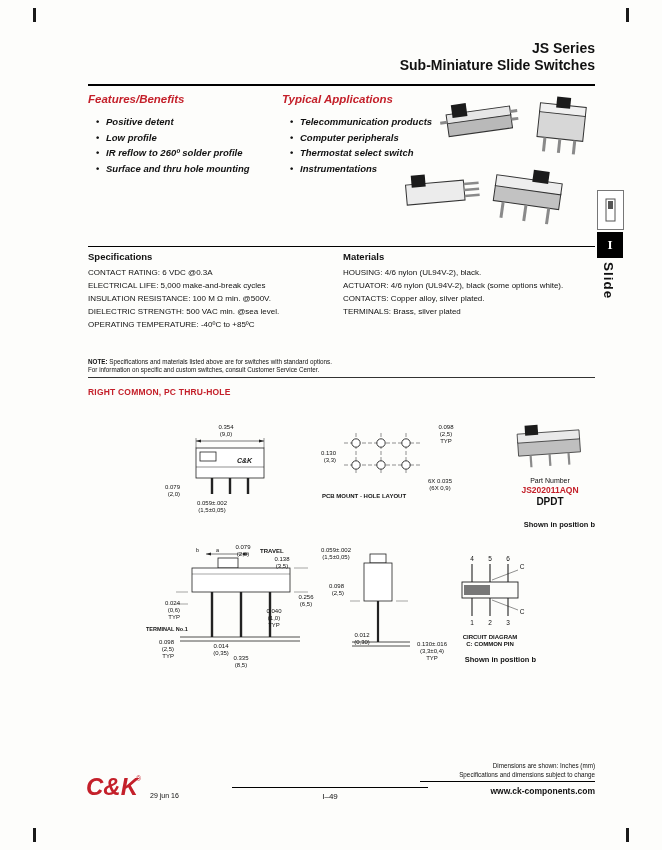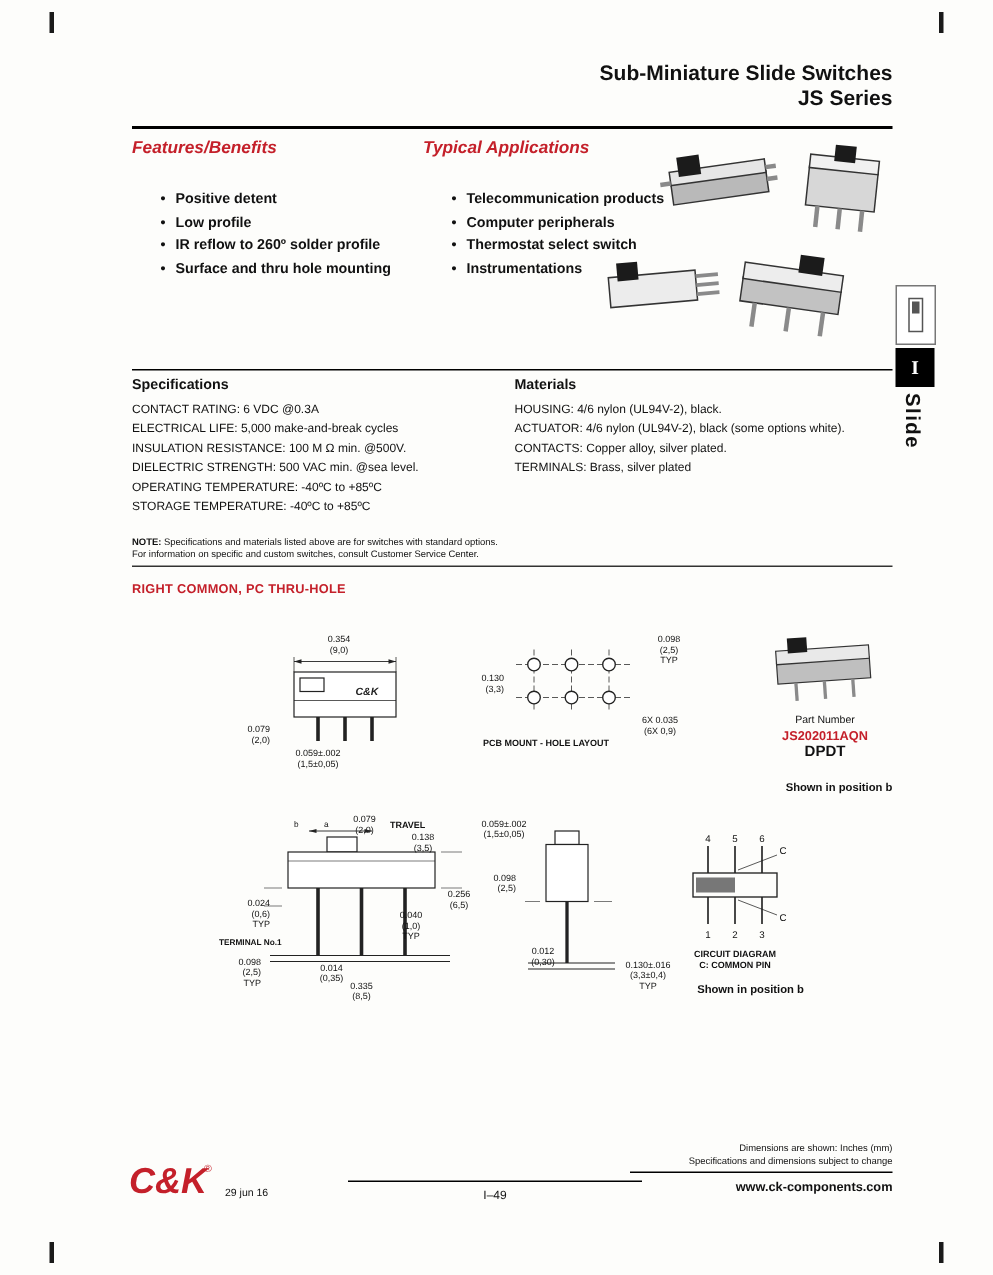--- a/index.html
+++ b/index.html
@@ -2,21 +2,21 @@
 <html><head>
 <meta charset="utf-8">
 <style>
   html,body{margin:0;padding:0;background:#ffffff;}
   .page{position:relative;width:662px;height:850px;background:#fdfdfb;font-family:"Liberation Sans",sans-serif;color:#111;overflow:hidden;}
   .abs{position:absolute;}
   .crop{position:absolute;width:3px;height:14px;background:#1a1a1a;}
   .title{position:absolute;right:67px;text-align:right;font-weight:bold;font-size:14px;line-height:17px;}
   .rule{position:absolute;background:#000;}
   .redhead{position:absolute;color:#c4202a;font-style:italic;font-weight:bold;font-size:11.5px;}
-  ul.blist{position:absolute;margin:16px;padding:0;list-style:none;font-size:9.5px;font-weight:bold;line-height:15.5px;}
+  ul.blist{position:absolute;margin:5px;padding:0;list-style:none;font-size:9.5px;font-weight:bold;font-style:italic;line-height:15.5px;}
   ul.blist li{position:relative;padding-left:11px;}
   ul.blist li::before{content:"•";position:absolute;left:1px;font-style:normal;}
   .h2{position:absolute;font-weight:bold;font-size:9.5px;}
   .speclist{position:absolute;font-size:8px;line-height:13px;white-space:nowrap;}
   .note{position:absolute;font-size:6.3px;line-height:8.2px;}
   .secRed{position:absolute;color:#c4202a;font-weight:bold;font-size:8.5px;letter-spacing:.2px;}
   .dim{position:absolute;font-size:6px;line-height:6.9px;text-align:center;white-space:nowrap;}
   .dim.r{text-align:right;}
   .tiny{position:absolute;font-size:5.5px;white-space:nowrap;}
   .lbl{position:absolute;font-size:6px;font-weight:bold;text-align:center;white-space:nowrap;}
@@ -38,22 +38,22 @@
 <body>
 
 <div class="page">
 
   <div class="crop" style="left:33px;top:8px"></div>
   <div class="crop" style="left:626px;top:8px"></div>
   <div class="crop" style="left:33px;top:828px"></div>
   <div class="crop" style="left:626px;top:828px"></div>
 
   <div class="title" style="top:40px">
+    <div>JS Series</div>
     <div>Sub-Miniature Slide Switches</div>
-    <div>JS Series</div>
   </div>
   <div class="rule" style="left:88px;top:84px;width:507px;height:2px"></div>
 
   <div class="redhead" style="left:88px;top:93px">Features/Benefits</div>
   <ul class="blist" style="left:90px;top:109px">
     <li><span>Positive detent</span></li>
     <li><span>Low profile</span></li>
     <li><span>IR reflow to 260º solder profile</span></li>
     <li><span>Surface and thru hole mounting</span></li>
   </ul>
@@ -120,21 +120,20 @@
   <div class="rule" style="left:88px;top:246px;width:507px;height:1px"></div>
   <div class="h2" style="left:88px;top:251px">Specifications</div>
   <div class="h2" style="left:343px;top:251px">Materials</div>
 
   <div class="speclist" style="left:88px;top:266px">
     <div>CONTACT RATING: 6 VDC @0.3A</div>
     <div>ELECTRICAL LIFE: 5,000 make-and-break cycles</div>
     <div>INSULATION RESISTANCE: 100 M Ω min. @500V.</div>
     <div>DIELECTRIC STRENGTH: 500 VAC min. @sea level.</div>
     <div>OPERATING TEMPERATURE: -40ºC to +85ºC</div>
-    <div>STORAGE TEMPERATURE: -40ºC to +85ºC</div>
   </div>
 
   <div class="speclist" style="left:343px;top:266px">
     <div>HOUSING: 4/6 nylon (UL94V-2), black.</div>
     <div>ACTUATOR: 4/6 nylon (UL94V-2), black (some options white).</div>
     <div>CONTACTS: Copper alloy, silver plated.</div>
     <div>TERMINALS: Brass, silver plated</div>
   </div>
 
   <div class="note" style="left:88px;top:358px;width:310px">

